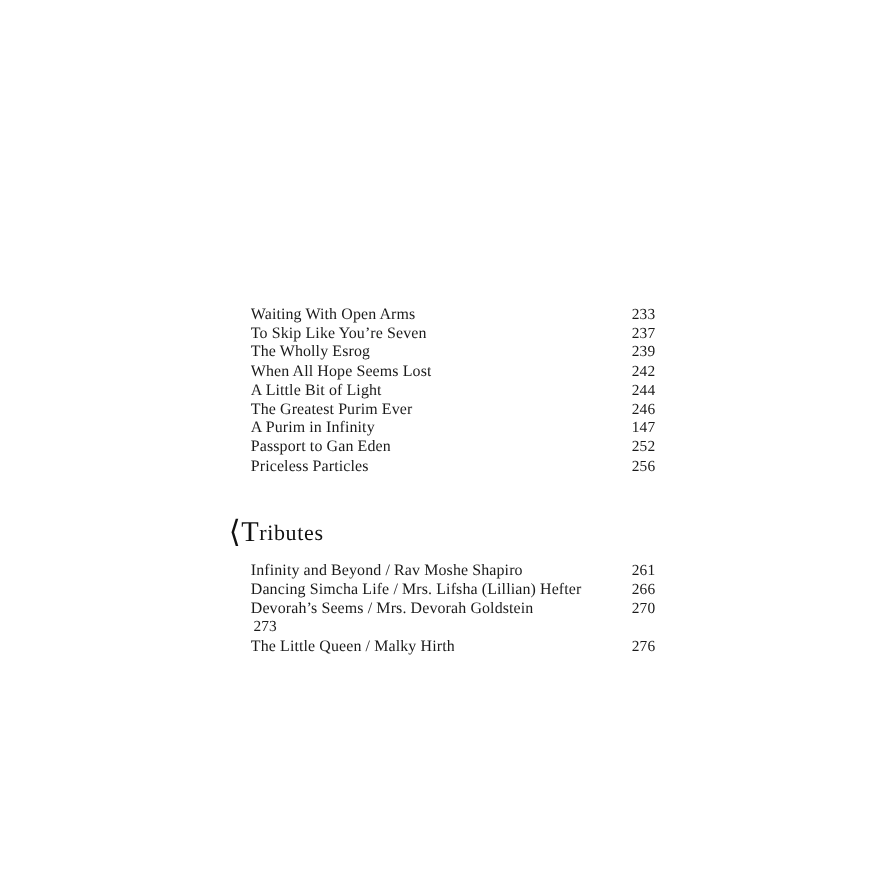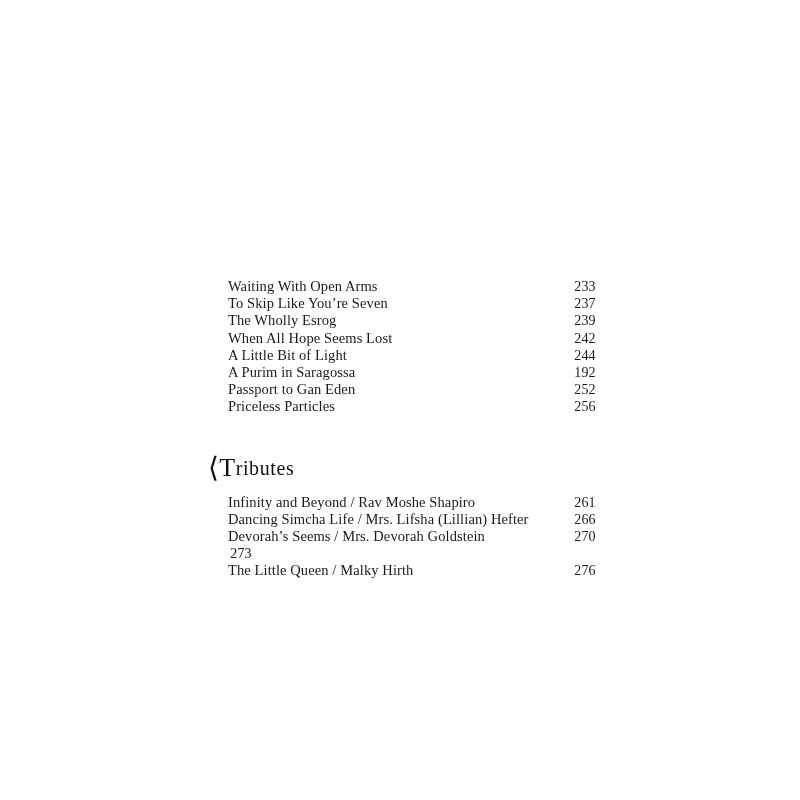--- a/index.html
+++ b/index.html
@@ -104,22 +104,26 @@
       </div>
       <div class="entry">
         <span class="title">When All Hope Seems Lost</span>
         <span class="page-num">242</span>
       </div>
       <div class="entry">
         <span class="title">A Little Bit of Light</span>
         <span class="page-num">244</span>
       </div>
       <div class="entry">
-        <span class="title">A Purim in Saragossa</span>
-        <span class="page-num">192</span>
+        <span class="title">The Greatest Purim Ever</span>
+        <span class="page-num">246</span>
+      </div>
+      <div class="entry">
+        <span class="title">A Purim in Infinity</span>
+        <span class="page-num">147</span>
       </div>
       <div class="entry">
         <span class="title">Passport to  Gan Eden</span>
         <span class="page-num">252</span>
       </div>
       <div class="entry">
         <span class="title">Priceless Particles</span>
         <span class="page-num">256</span>
       </div>
     </div>

